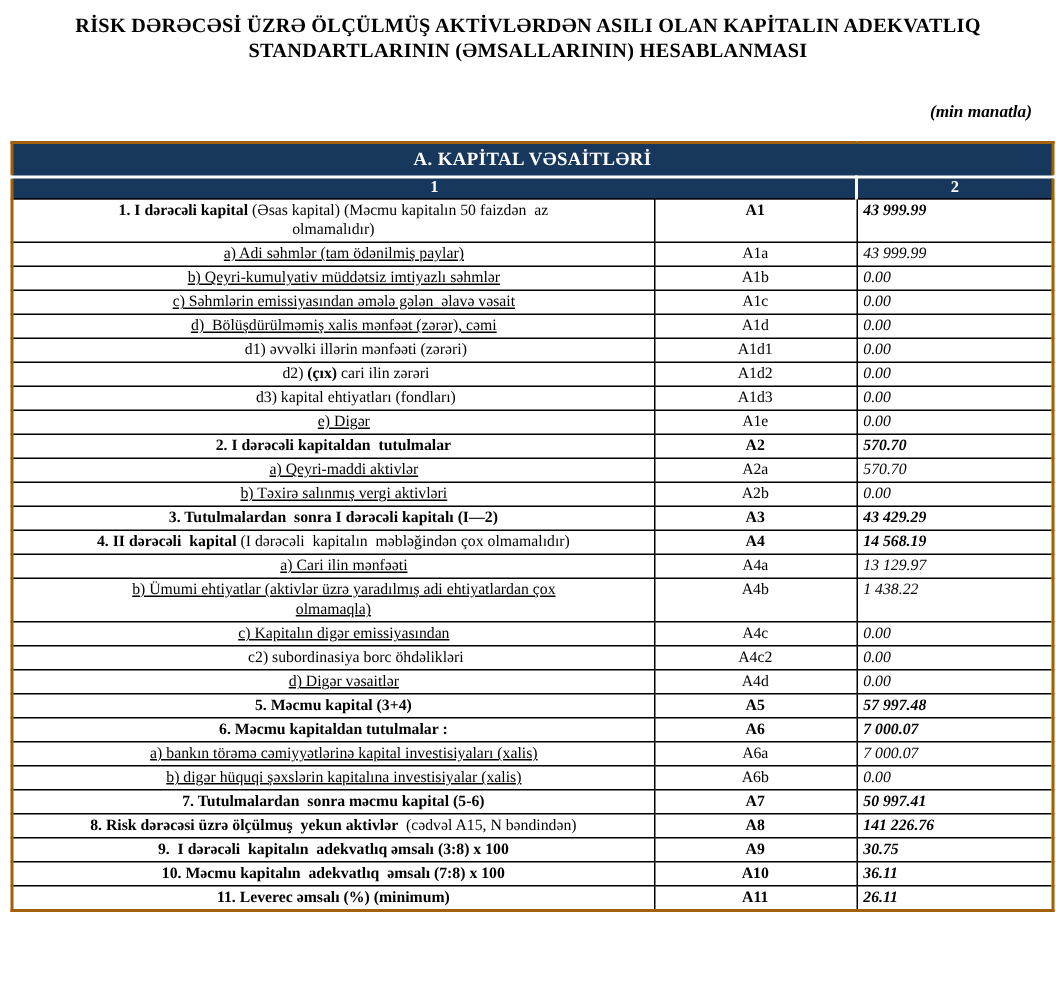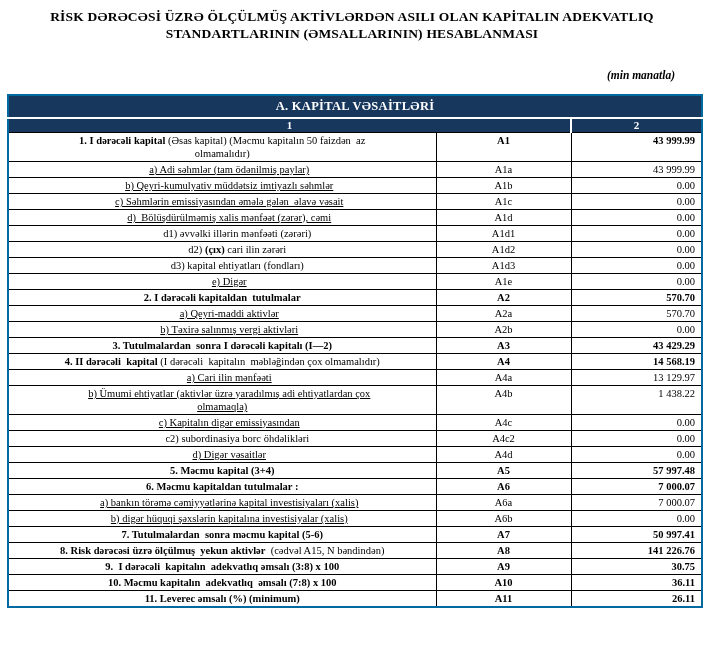--- a/index.html
+++ b/index.html
@@ -17,32 +17,32 @@
     max-width: 620px;
     text-align: center;
     font-weight: bold;
     font-size: 13.5px;
     line-height: 17px;
     letter-spacing: 0.2px;
   }
 
   .unit-note {
     margin-top: 27px;
-    padding-right: 29px;
+    padding-right: 16px;
     text-align: right;
     font-style: italic;
     font-weight: bold;
     font-size: 11.5px;
   }
 
   table.capital {
     margin: 13px 0 0 7px;
     width: 694px;
     border-collapse: collapse;
-    border: 2px solid #0369a1;
+    border: 2px solid #a16207;
     table-layout: fixed;
   }
   col.c1 { width: 428px; }
   col.c2 { width: 135px; }
   col.c3 { width: 131px; }
 
   th.section-head {
     background: #17375D;
     color: #fff;
     font-size: 12.5px;
@@ -64,21 +64,21 @@
 
   td {
     border: 1px solid #000;
     font-size: 10.5px;
     line-height: 13px;
     padding: 1px 4px;
     vertical-align: top;
   }
   td.c-label { text-align: center; white-space: pre-wrap; }
   td.c-code  { text-align: center; }
-  td.c-value { text-align: right; padding-right: 6px; }
+  td.c-value { padding-right: 6px; font-style: italic; }
 
   tr.section td.c-code, tr.section td.c-value { font-weight: bold; }
   .b { font-weight: bold; }
 
   .ind0 { text-indent: 0; }
   .ind1 { text-indent: 14px; text-decoration: underline; }
   .ind2 { text-indent: 30px; }
 </style>
 </head>
 <body>

